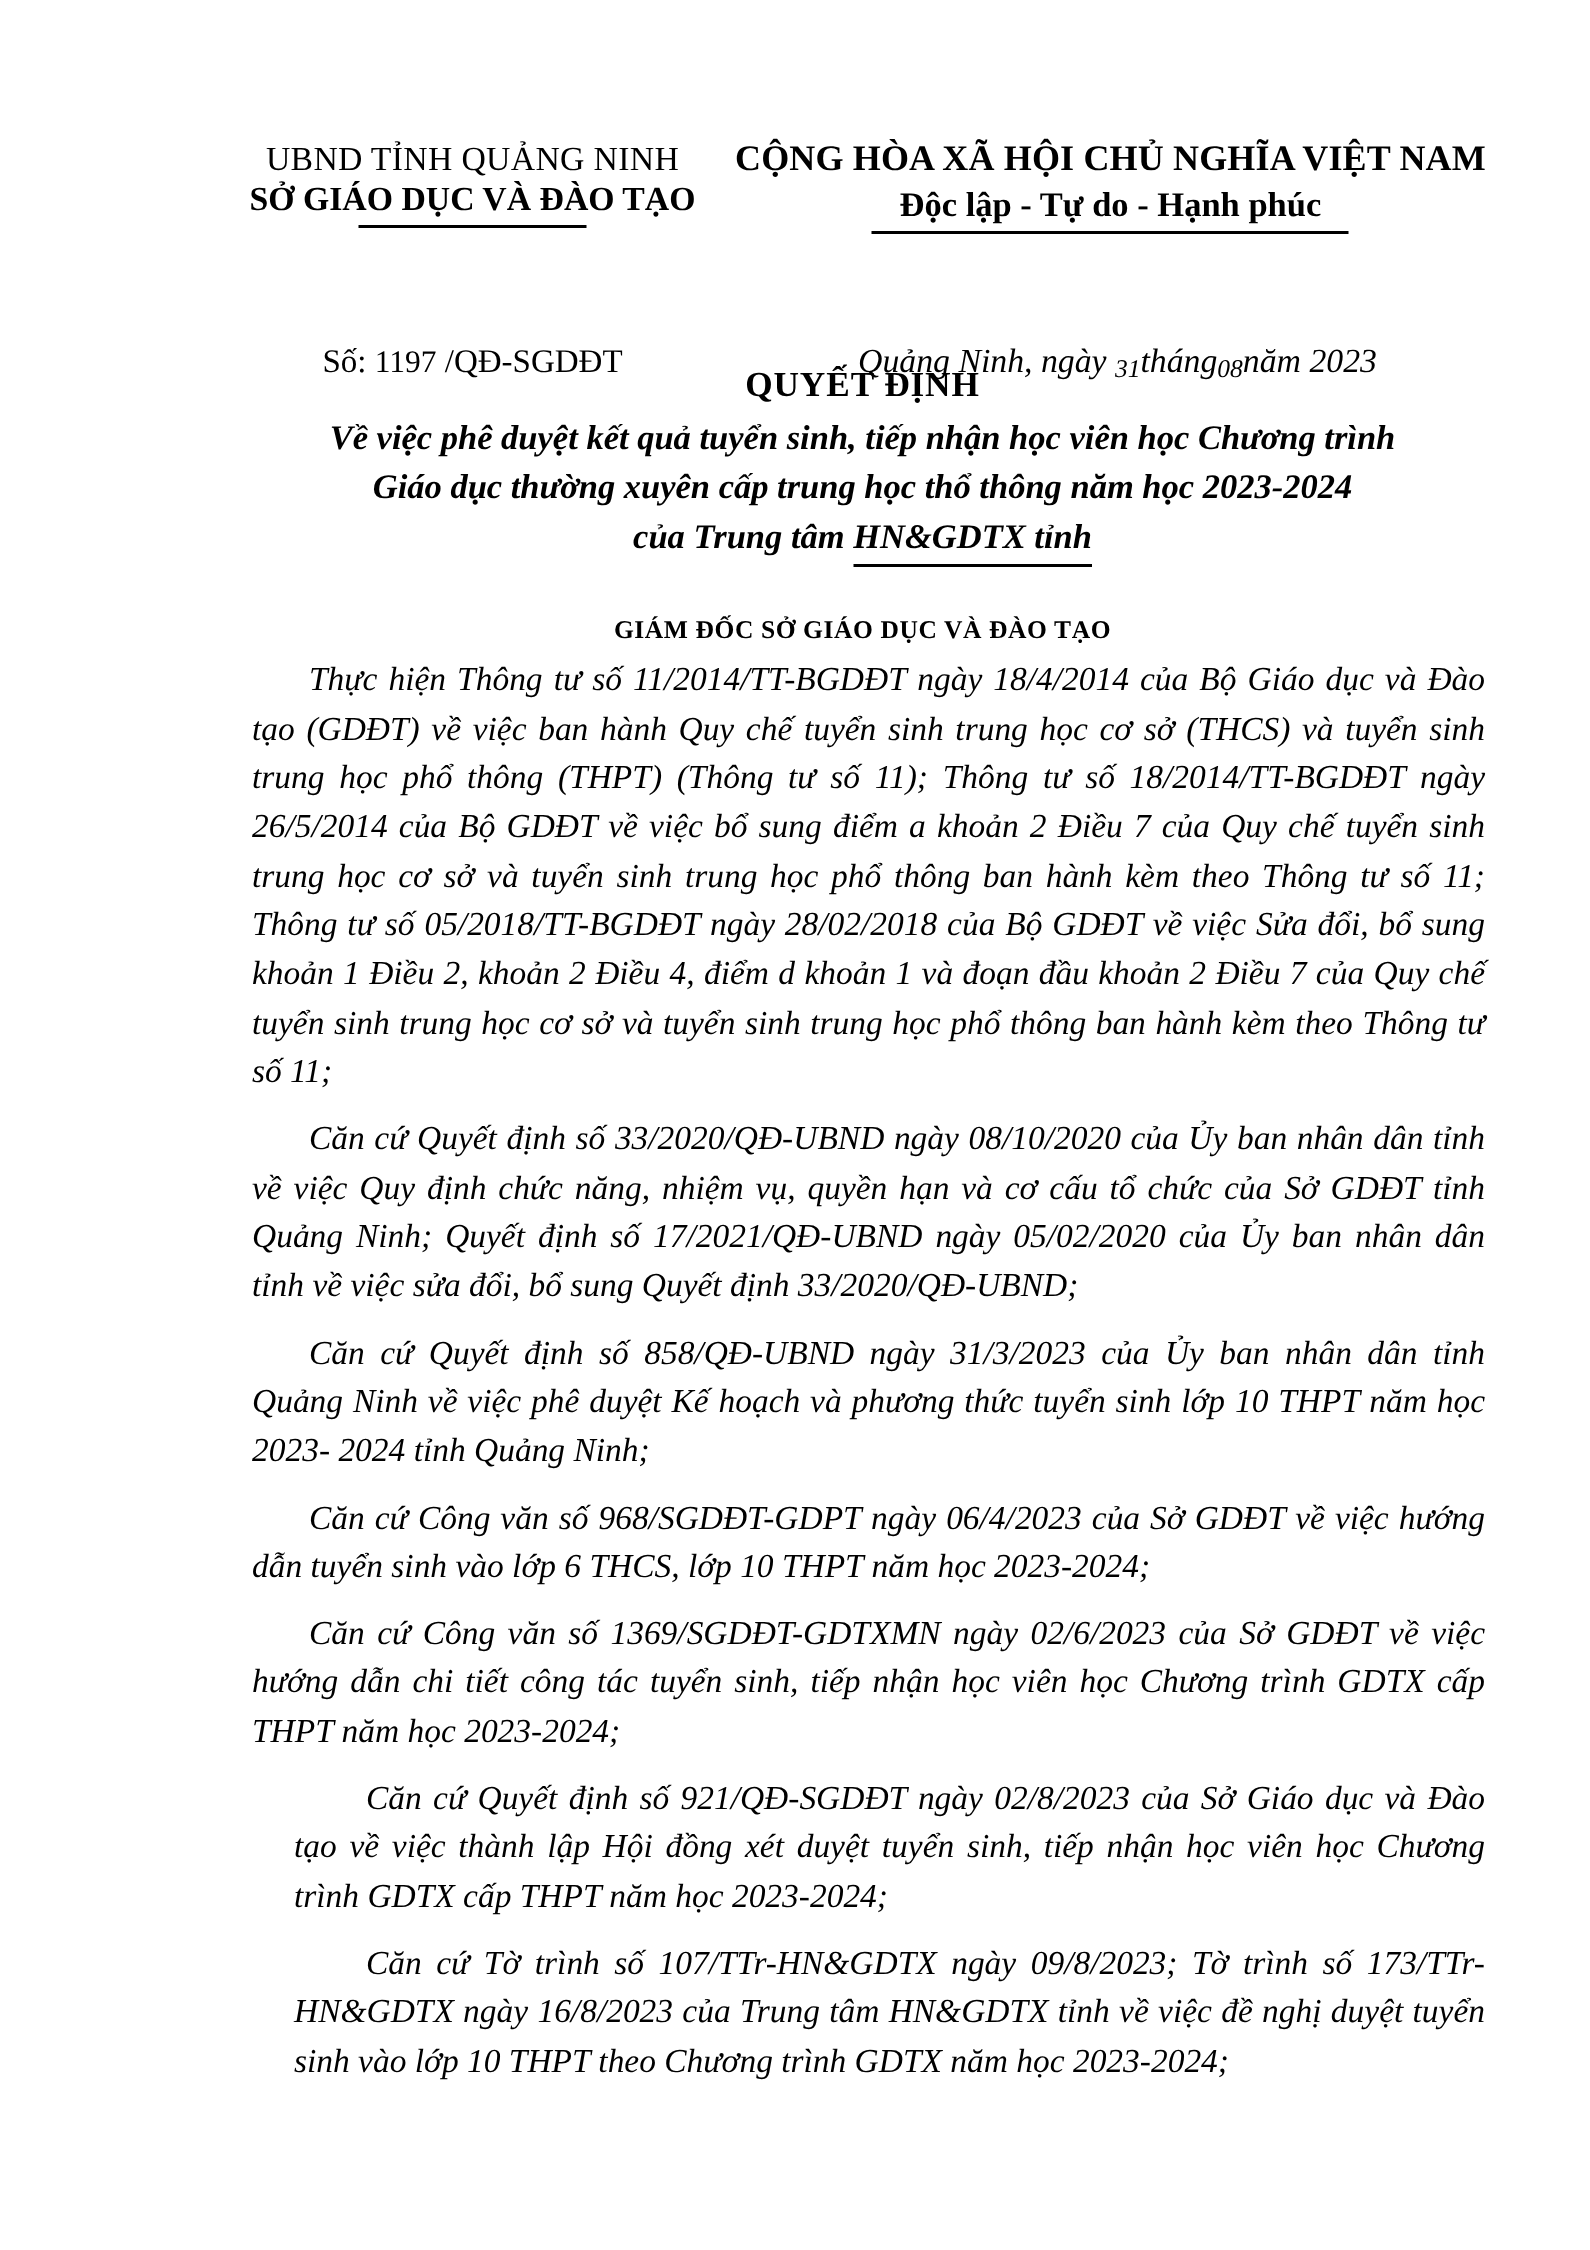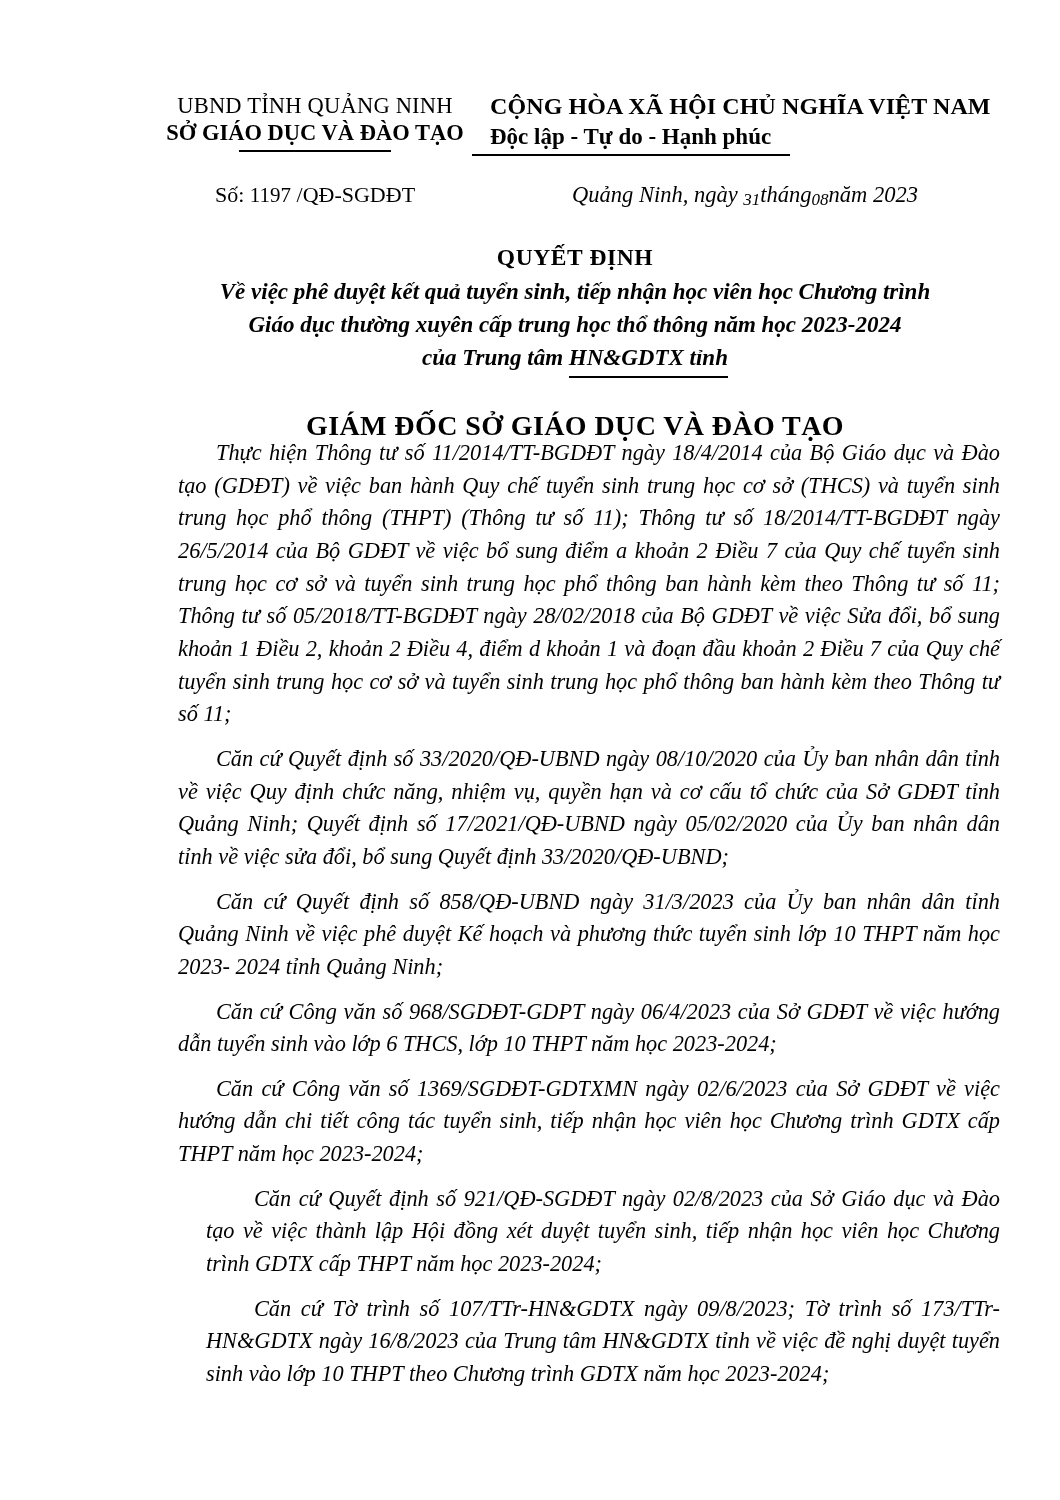--- a/index.html
+++ b/index.html
@@ -32,21 +32,21 @@
   }
 
   .header-left {
     width: 330px;
     text-align: center;
     flex: 0 0 auto;
   }
 
   .header-right {
     flex: 1 1 auto;
-    text-align: left;
+    text-align: center;
     padding-left: 10px;
   }
 
   .org-line-1 {
     font-size: 22.5px;
     font-weight: normal;
     letter-spacing: 0.2px;
     line-height: 1.22;
     white-space: nowrap;
   }
@@ -109,20 +109,21 @@
     display: flex;
     align-items: baseline;
   }
 
   .subheader-left {
     width: 330px;
     text-align: center;
     flex: 0 0 auto;
     font-size: 22px;
     white-space: nowrap;
+    margin-top: 46px;
   }
 
   .doc-number {
     font-size: 21px;
     font-family: "Liberation Serif", "DejaVu Serif", serif;
   }
 
   .subheader-right {
     flex: 1 1 auto;
     text-align: center;
@@ -177,31 +178,31 @@
     content: "";
     position: absolute;
     left: 0;
     right: 0;
     bottom: -4px;
     height: 2px;
     background: #000;
   }
 
   .issuer {
-    font-size: 28px;
+    font-size: 17px;
     font-weight: bold;
     letter-spacing: 0.4px;
     margin-top: 36px;
   }
 
   
   .body {
     position: absolute;
     top: 437px;
-    left: 178px;
+    left: 168px;
     width: 822px;
   }
 
   .para {
     font-size: 22.3px;
     font-style: italic;
     line-height: 1.465;
     text-align: justify;
     text-justify: inter-word;
     text-indent: 38px;

